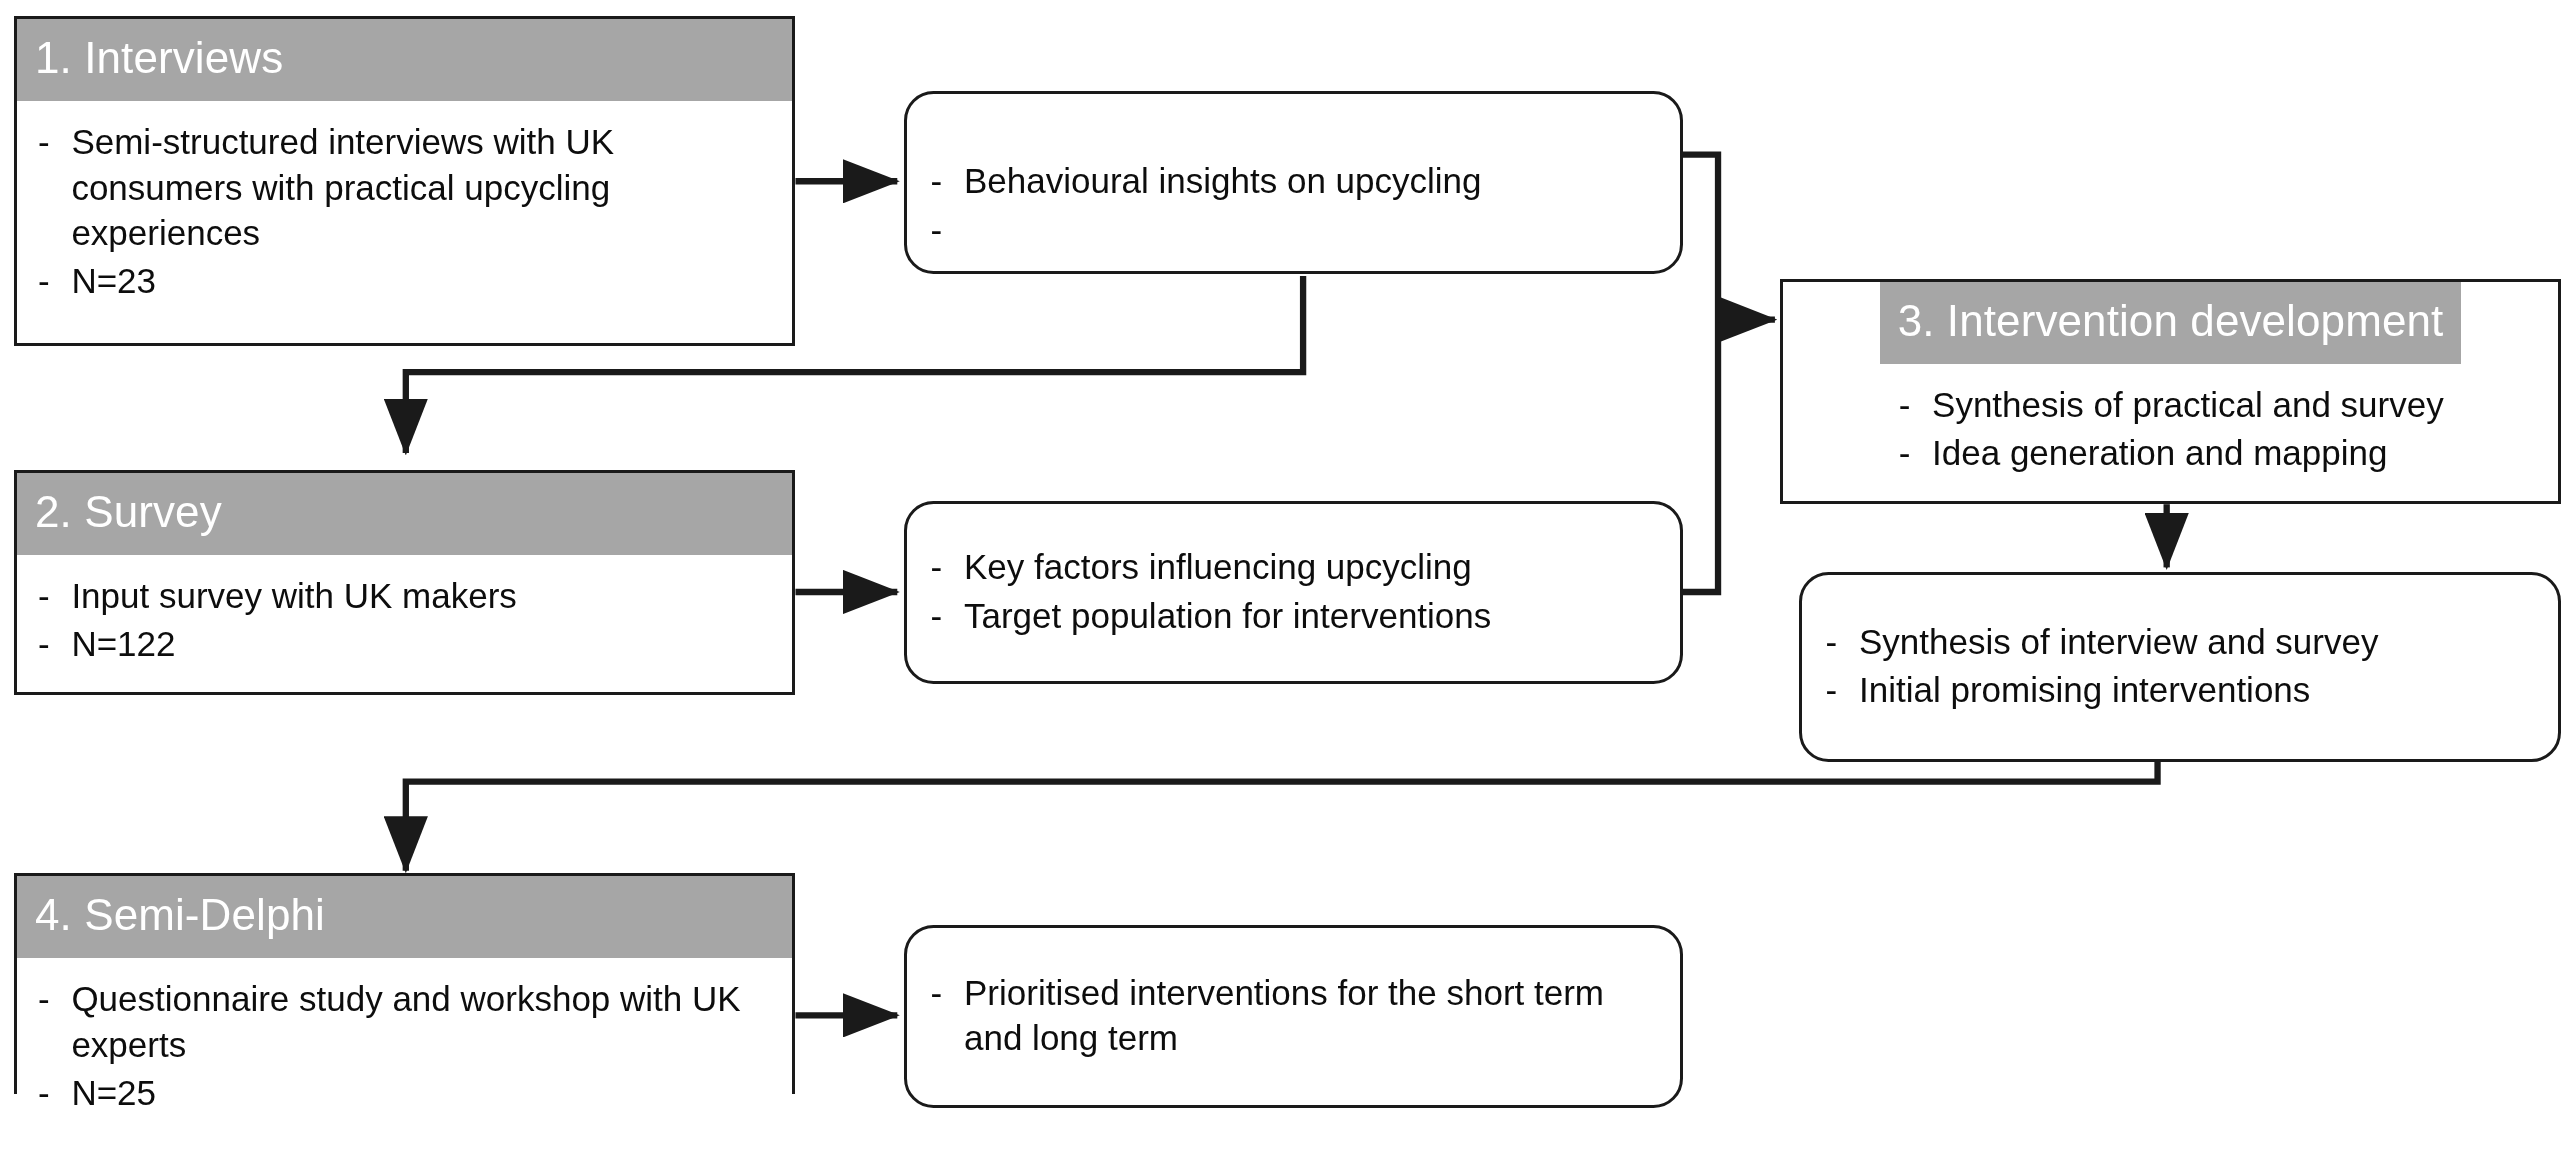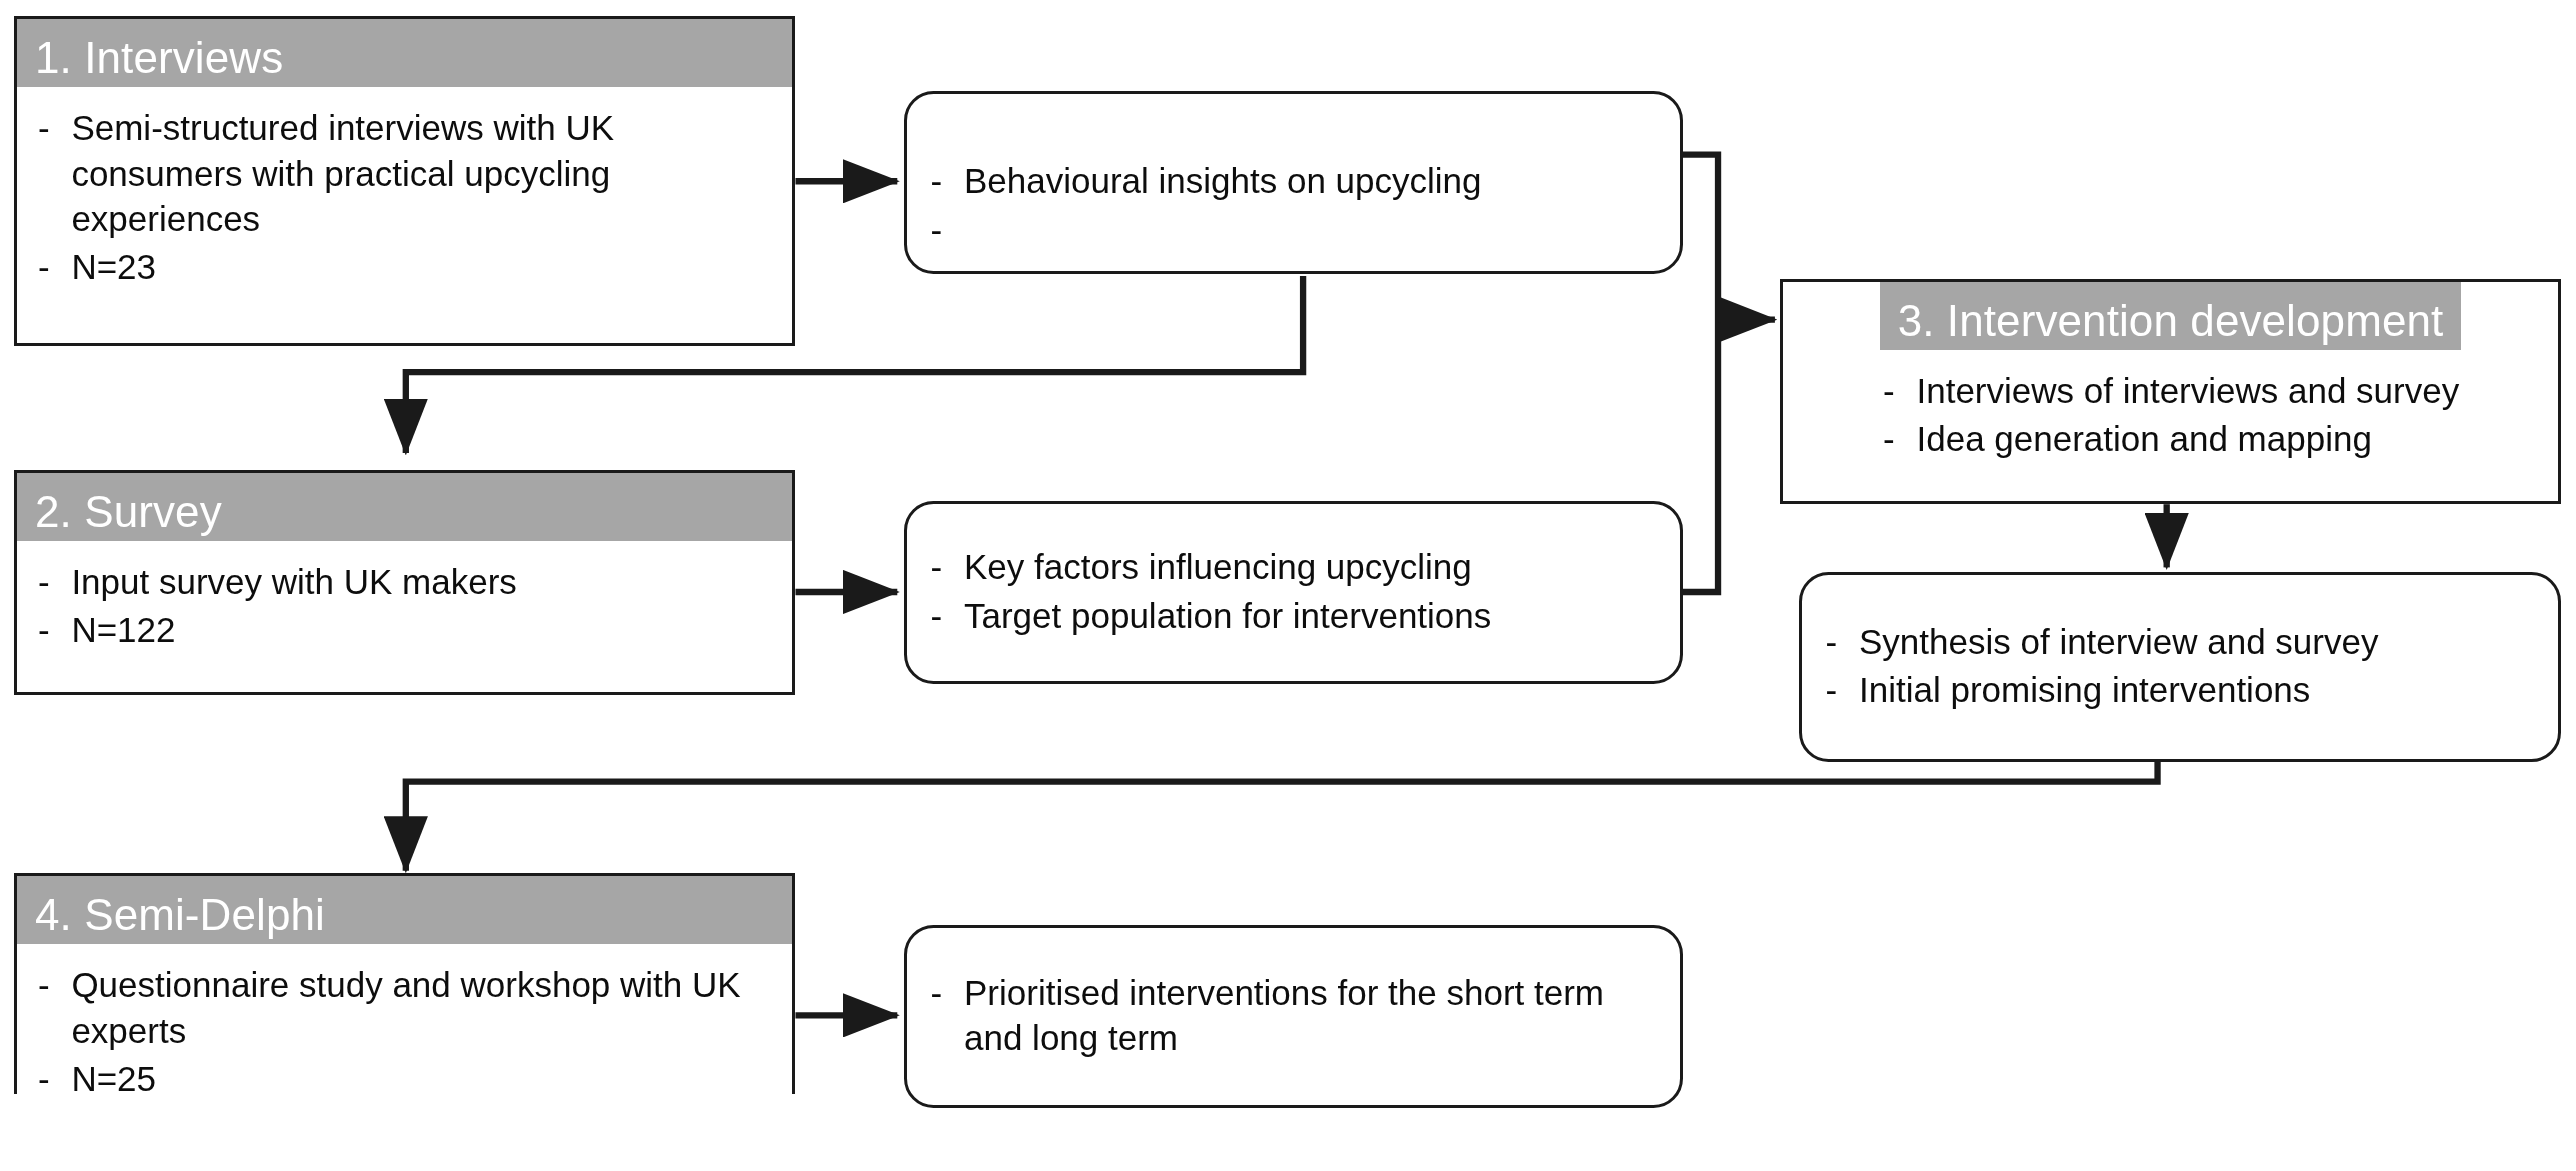--- a/index.html
+++ b/index.html
@@ -34,21 +34,21 @@
     display: flex;
     flex-direction: column;
     z-index: 2;
   }
   .stage-header {
     background: #a6a6a6;
     color: #ffffff;
     font-size: 44px;
     line-height: 1.0;
     font-weight: 400;
-    padding: 17px 18px 7px 18px;
+    padding: 17px 18px 21px 18px;
     white-space: nowrap;
     letter-spacing: 0.1px;
   }
   .stage-body {
     flex: 1;
     padding: 18px 19.7px 14px 15.4px;
     background: #ffffff;
   }
 
   
@@ -157,21 +157,21 @@
       </li>
     </ul>
   </div>
 
   <div class="stage-box" style="left:1780px; top:279px; width:781px; height:225px;align-items:center;">
     <div class="stage-header">3. Intervention development</div>
     <div class="stage-body">
       <ul class="bullets">
         <li>
           <span class="dash">-</span>
-          <span>Interviews of interviews and survey</span>
+          <span>Synthesis of practical and survey</span>
         </li>
         <li>
           <span class="dash">-</span>
           <span>Idea generation and mapping</span>
         </li>
       </ul>
     </div>
   </div>
 
   <div class="stage-box" style="left:14px; top:470px; width:781px; height:225px;">

